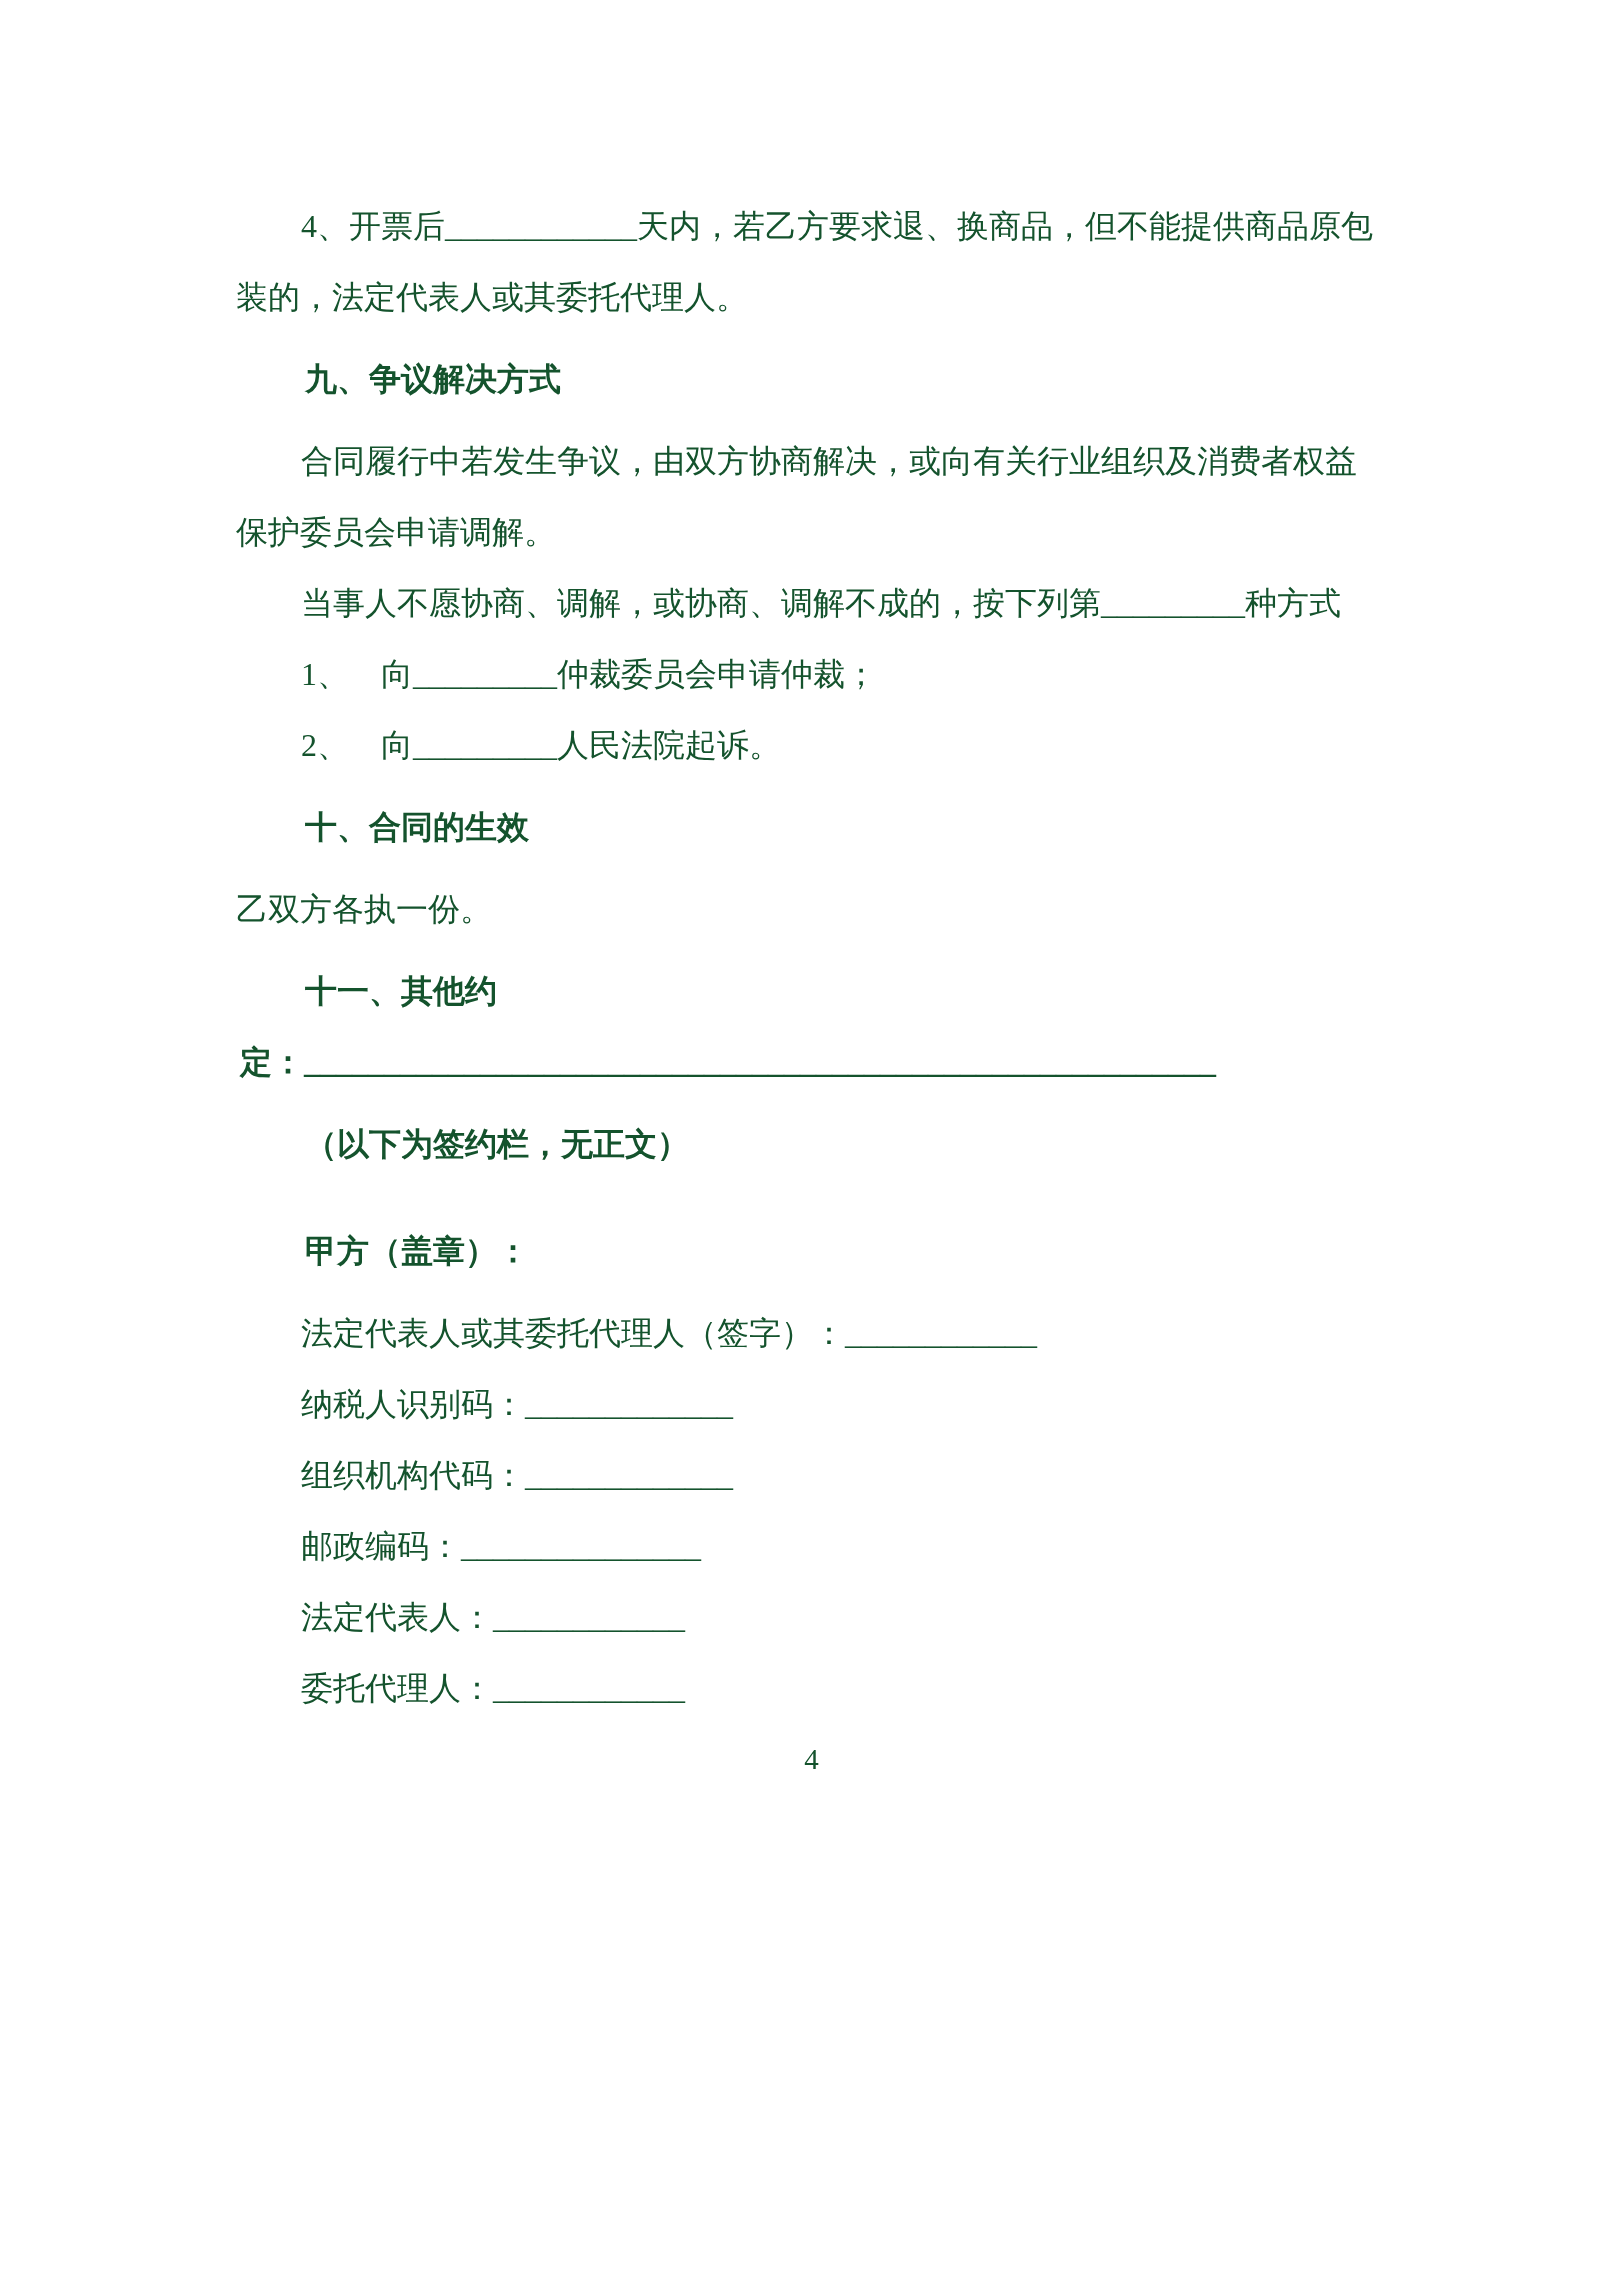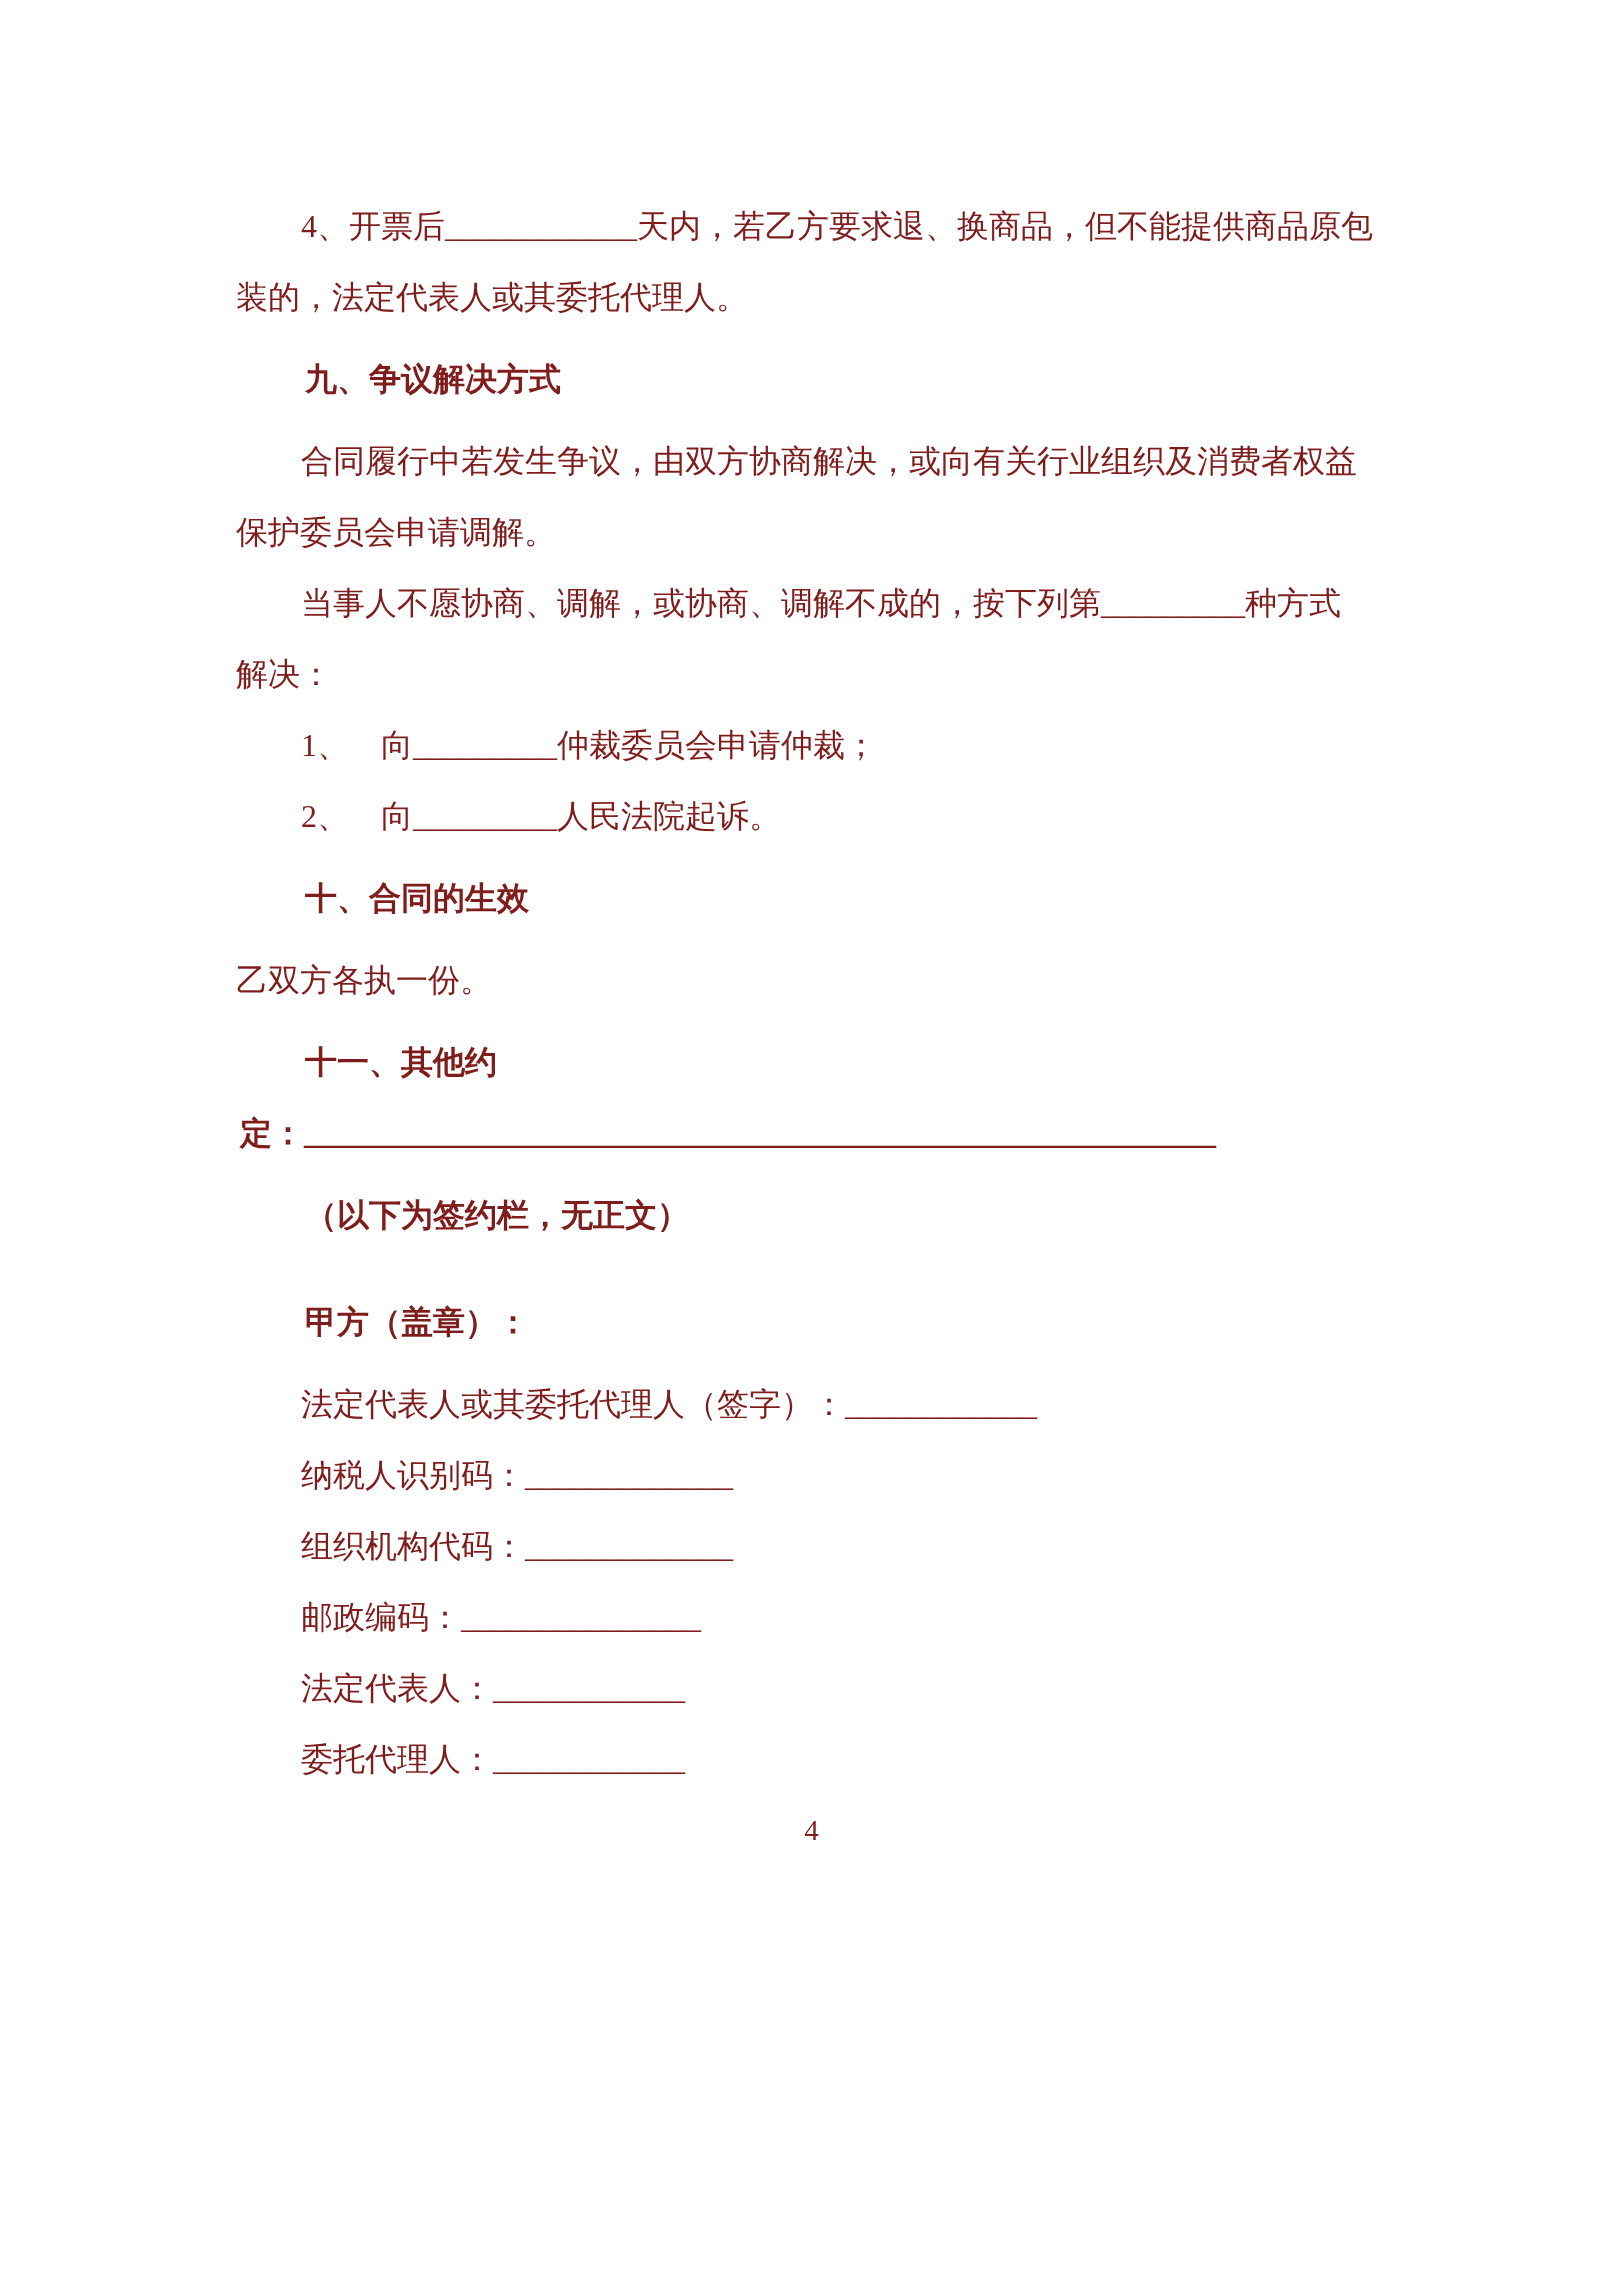--- a/index.html
+++ b/index.html
@@ -9,21 +9,21 @@
   }
   .page {
     width: 1623px;
     height: 2294px;
     margin: 0 auto;
     background: #ffffff;
     box-sizing: border-box;
     padding: 191px 236px 0 236px;
     font-family: "Liberation Serif", "DejaVu Serif", serif;
     font-size: 32px;
-    color: #7f1d1d;
+    color: #14532d;
     overflow: hidden;
   }
   .page p {
     margin: 0;
     line-height: 71px;
     white-space: nowrap;
   }
   .indent { text-indent: 65px; }
   .heading {
     font-weight: bold;
@@ -52,21 +52,20 @@
     <p class="indent">九、争议解决方式</p>
   </div>
 
   <div class="para">
     <p class="indent">合同履行中若发生争议，由双方协商解决，或向有关行业组织及消费者权益</p>
     <p>保护委员会申请调解。</p>
   </div>
 
   <div class="para">
     <p class="indent">当事人不愿协商、调解，或协商、调解不成的，按下列第_________种方式</p>
-    <p>解决：</p>
   </div>
 
   <p class="indent">1、　向_________仲裁委员会申请仲裁；</p>
   <p class="indent">2、　向_________人民法院起诉。</p>
 
   <div class="heading">
     <p class="indent">十、合同的生效</p>
   </div>
 
   <div class="para">

